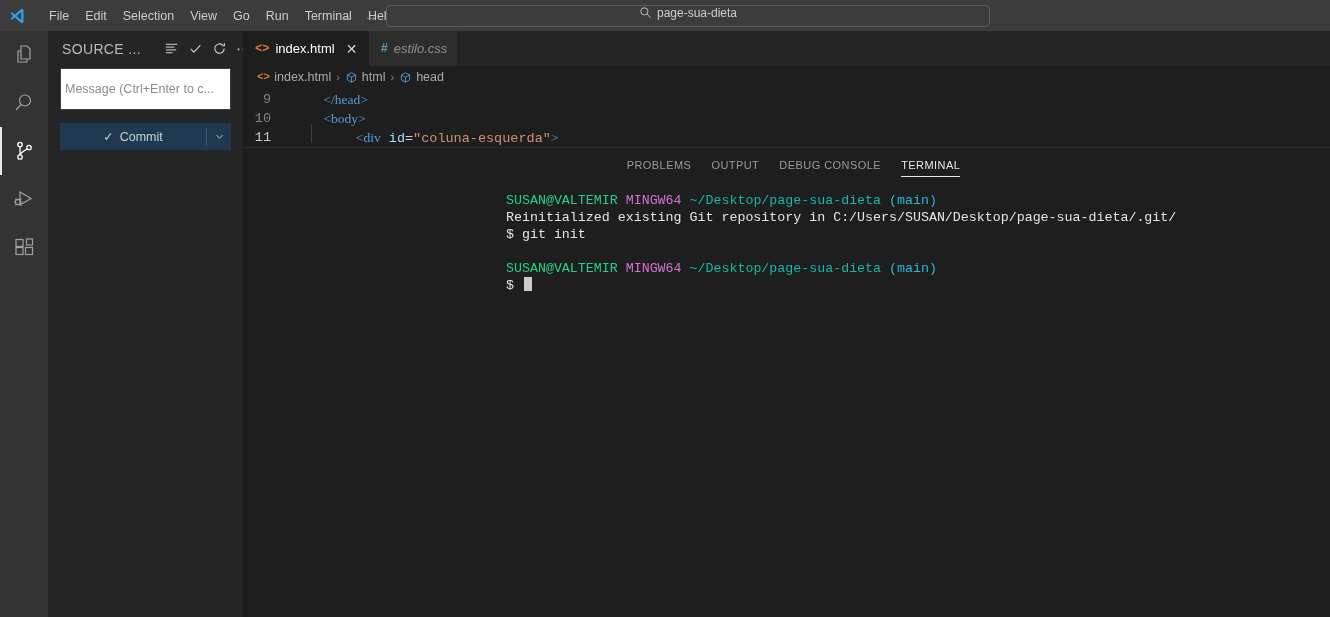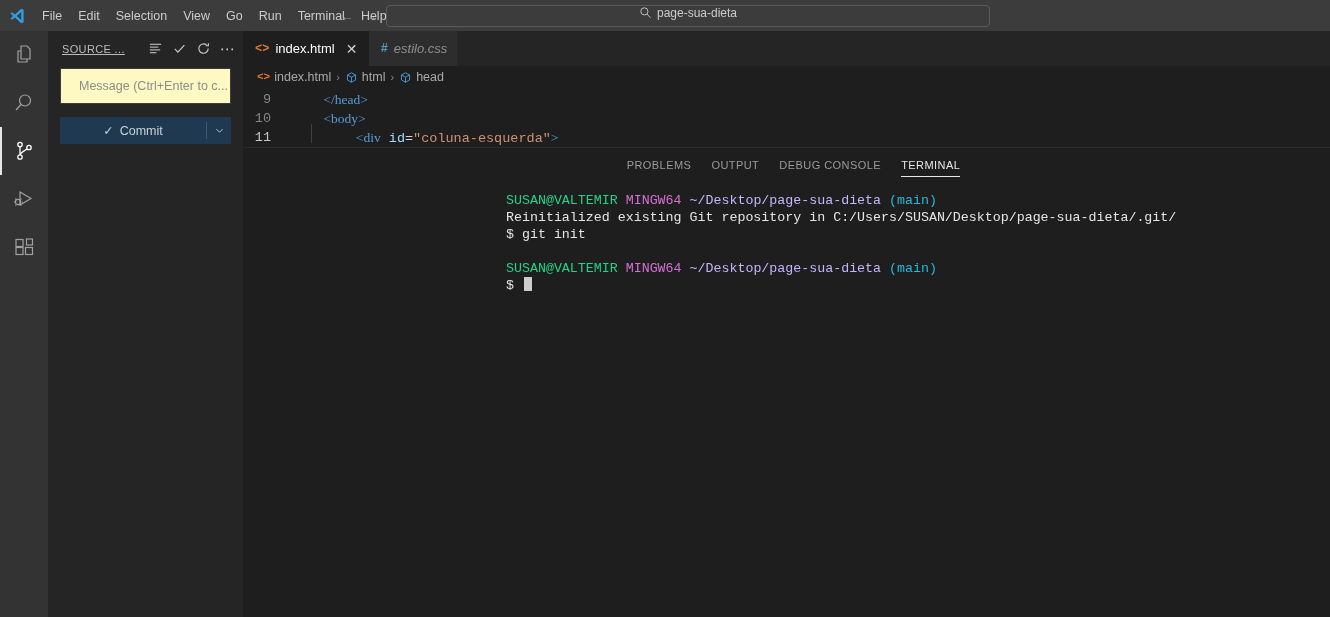--- a/index.html
+++ b/index.html
@@ -10,20 +10,21 @@
     overflow: hidden;
   }
   body { display: flex; flex-direction: column; }
 
   
   .titlebar {
     height: 31px; min-height: 31px;
     background: #3c3c3c;
     display: flex; align-items: center;
     position: relative;
+    gap: 7px;
   }
   .vs-logo { width: 34px; display: flex; align-items: center; justify-content: center; }
   .vs-logo svg { display: block; }
   .menu { display: flex; align-items: center; gap: 0px; }
   .menu-item {
     color: #cccccc; font-size: 12.5px;
     padding: 4px 8px; border-radius: 3px;
     white-space: nowrap; cursor: default;
   }
 
@@ -68,36 +69,36 @@
   .sidebar {
     width: 195px; min-width: 195px;
     background: #252526;
     display: flex; flex-direction: column;
   }
   .scm-header {
     height: 35px; display: flex; align-items: center;
     padding: 0 6px 0 14px; gap: 0;
   }
   .scm-title {
-    color: #bbbbbb; font-size: 11px; letter-spacing: .35px;
-    white-space: nowrap; flex: 0 0 auto; margin-right: 20px; text-decoration: underline;
+    color: #bbbbbb; font-size: 14px; letter-spacing: .35px;
+    white-space: nowrap; flex: 0 0 auto; margin-right: 20px;
   }
   .scm-actions { display: flex; align-items: center; gap: 2px; }
   .scm-btn {
     width: 22px; height: 22px; border-radius: 4px;
     display: flex; align-items: center; justify-content: center;
   }
   .scm-btn svg { display: block; }
   .dots { color: #cccccc; font-size: 15px; line-height: 8px; letter-spacing: 1px; }
 
   .scm-input {
-    margin: 2px 12px 0 12px; height: 36px;
-    background: #fef9c3; border: 1px solid #3c3c3c;
+    margin: 2px 12px 0 12px; height: 42px;
+    background: #ffffff; border: 1px solid #3c3c3c;
     color: #8c8c8c; font-size: 12.5px;
-    display: flex; align-items: center; padding: 0 18px;
+    display: flex; align-items: center; padding: 0 4px;
     overflow: hidden; white-space: nowrap;
   }
   .commit-row {
     margin: 13px 12px 0 12px; height: 27px;
     background: #1f3a50; display: flex; align-items: stretch;
   }
   .commit-main {
     flex: 1; display: flex; align-items: center; justify-content: center; gap: 6px;
     color: #c9d1d6; font-size: 12.5px;
   }
@@ -177,21 +178,21 @@
     content: ""; position: absolute; left: 10px; right: 10px; bottom: 5px;
     height: 1px; background: #e7e7e7;
   }
   .terminal {
     flex: 1; padding: 10px 0 0 0; overflow: hidden;
     font-family: "Liberation Mono", monospace; font-size: 13.3px; line-height: 17px;
   }
   .term-line { padding-left: 263px; white-space: pre; color: #cccccc; }
   .tm-green  { color: #23d18b; }
   .tm-mag    { color: #d670d6; }
-  .tm-yellow { color: #c4b5fd; }
+  .tm-yellow { color: #14b8a6; }
   .tm-cyan   { color: #29b8db; }
   .tm-white  { color: #e5e5e5; }
   .term-blank { height: 17px; }
   .cursor {
     display: inline-block; width: 8px; height: 14px;
     background: #cccccc; vertical-align: -2px; margin-left: 2px;
   }
 </style>
 </head>
 <body>

